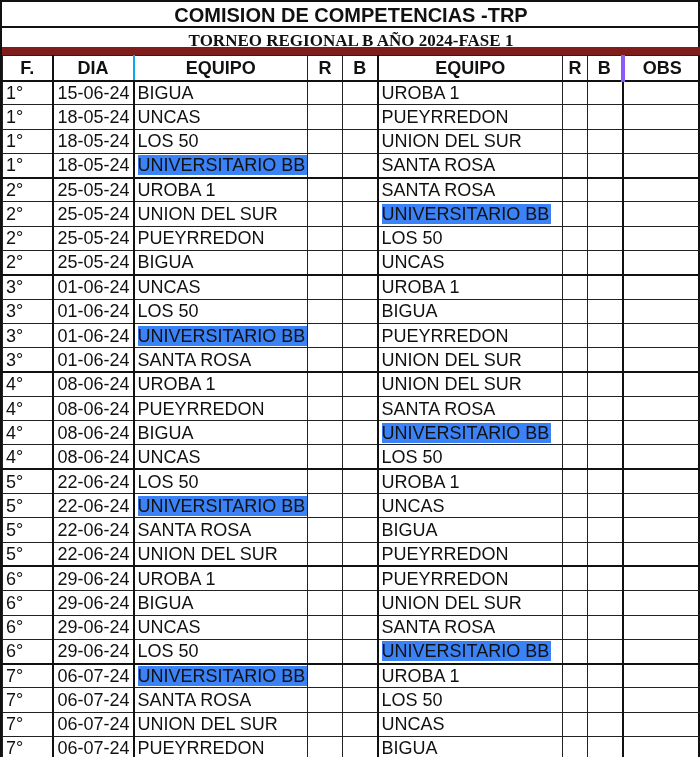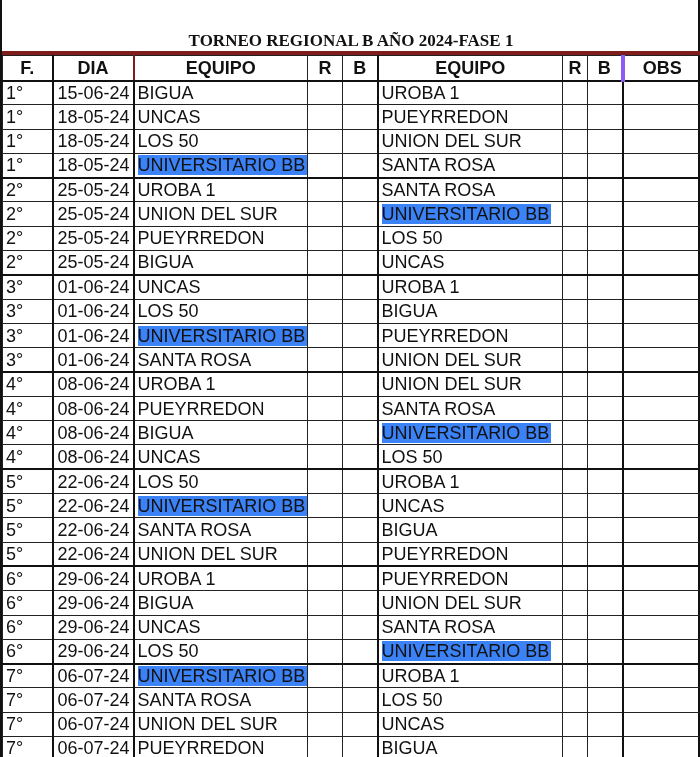--- a/index.html
+++ b/index.html
@@ -1,52 +1,53 @@
 <!DOCTYPE html>
 <html><head>
   <meta charset="utf-8">
   <style>
     * { box-sizing: border-box; margin: 0; padding: 0; }
     html, body { width: 700px; height: 757px; background: #ffffff; overflow: hidden; }
     body { font-family: "Liberation Sans", sans-serif; color: #111; position: relative; }
     .sheet { position: absolute; left: 0; top: 0; width: 700px; height: 757px; border-left: 2px solid #111; border-right: 2px solid #111; }
     .title { position: absolute; left: 0; top: 0; width: 698px; height: 28px; border-top: 2px solid #111; border-bottom: 2px solid #111; text-align: center; font-weight: bold; font-size: 20px; line-height: 26px; }
-    .subtitle { position: absolute; left: 0; top: 28px; width: 698px; height: 27px; border-bottom: 4px solid #7f1d1d; text-align: center; font-family: "Liberation Serif", serif; font-weight: bold; font-size: 17px; line-height: 26px; }
+    .subtitle { position: absolute; left: 0; top: 28px; width: 698px; height: 27px; border-bottom: 8px solid #7f1d1d; text-align: center; font-family: "Liberation Serif", serif; font-weight: bold; font-size: 17px; line-height: 26px; }
     table { position: absolute; left: 0; top: 55px; border-collapse: collapse; table-layout: fixed; width: 698px; }
     td, th { border: 1px solid #222; height: 24.3px; font-size: 18px; line-height: 22px; white-space: nowrap; overflow: visible; padding: 0 3px; }
     th { font-weight: bold; text-align: center; height: 25px; border-bottom: 2px solid #111; }
     td.f { text-align: left; border-right: 2px solid #111; }
     td.dia { text-align: right; border-right: 2px solid #111; margin-left: 21px; }
     td.eq2 { border-left: 2px solid #111; }
     td.obs { border-left: 2px solid #111; }
     tr.round-start td { border-top: 2px solid #111; }
     tr:last-child td { border-bottom: 2px solid #111; }
     .spill { position: relative; z-index: 2; background: #3b82f6; padding-right: 2px; }
   </style>
 </head>
 <body>
 
 <div class="sheet">
+  <div class="title">COMISION DE COMPETENCIAS -TRP</div>
   <div class="subtitle">TORNEO REGIONAL B AÑO 2024-FASE 1</div>
   <table>
     <colgroup>
       <col style="width:50px">
         <col style="width:81px">
         <col style="width:174px">
         <col style="width:35px">
         <col style="width:35px">
         <col style="width:185px">
         <col style="width:25px">
         <col style="width:35px">
         <col style="width:78px">
     </colgroup>
     <thead>
       <tr>
         <th style="border-right:2px solid #111">F.</th>
-        <th style="border-right:2px solid #7f1d1d">DIA</th>
+        <th style="border-right:2px solid #0ea5e9">DIA</th>
         <th>EQUIPO</th>
         <th>R</th>
         <th>B</th>
         <th style="border-left:2px solid #111">EQUIPO</th>
         <th>R</th>
         <th>B</th>
         <th style="border-left:4px solid #8b5cf6">OBS</th>
       </tr>
     </thead>
     <tbody id="rows">

